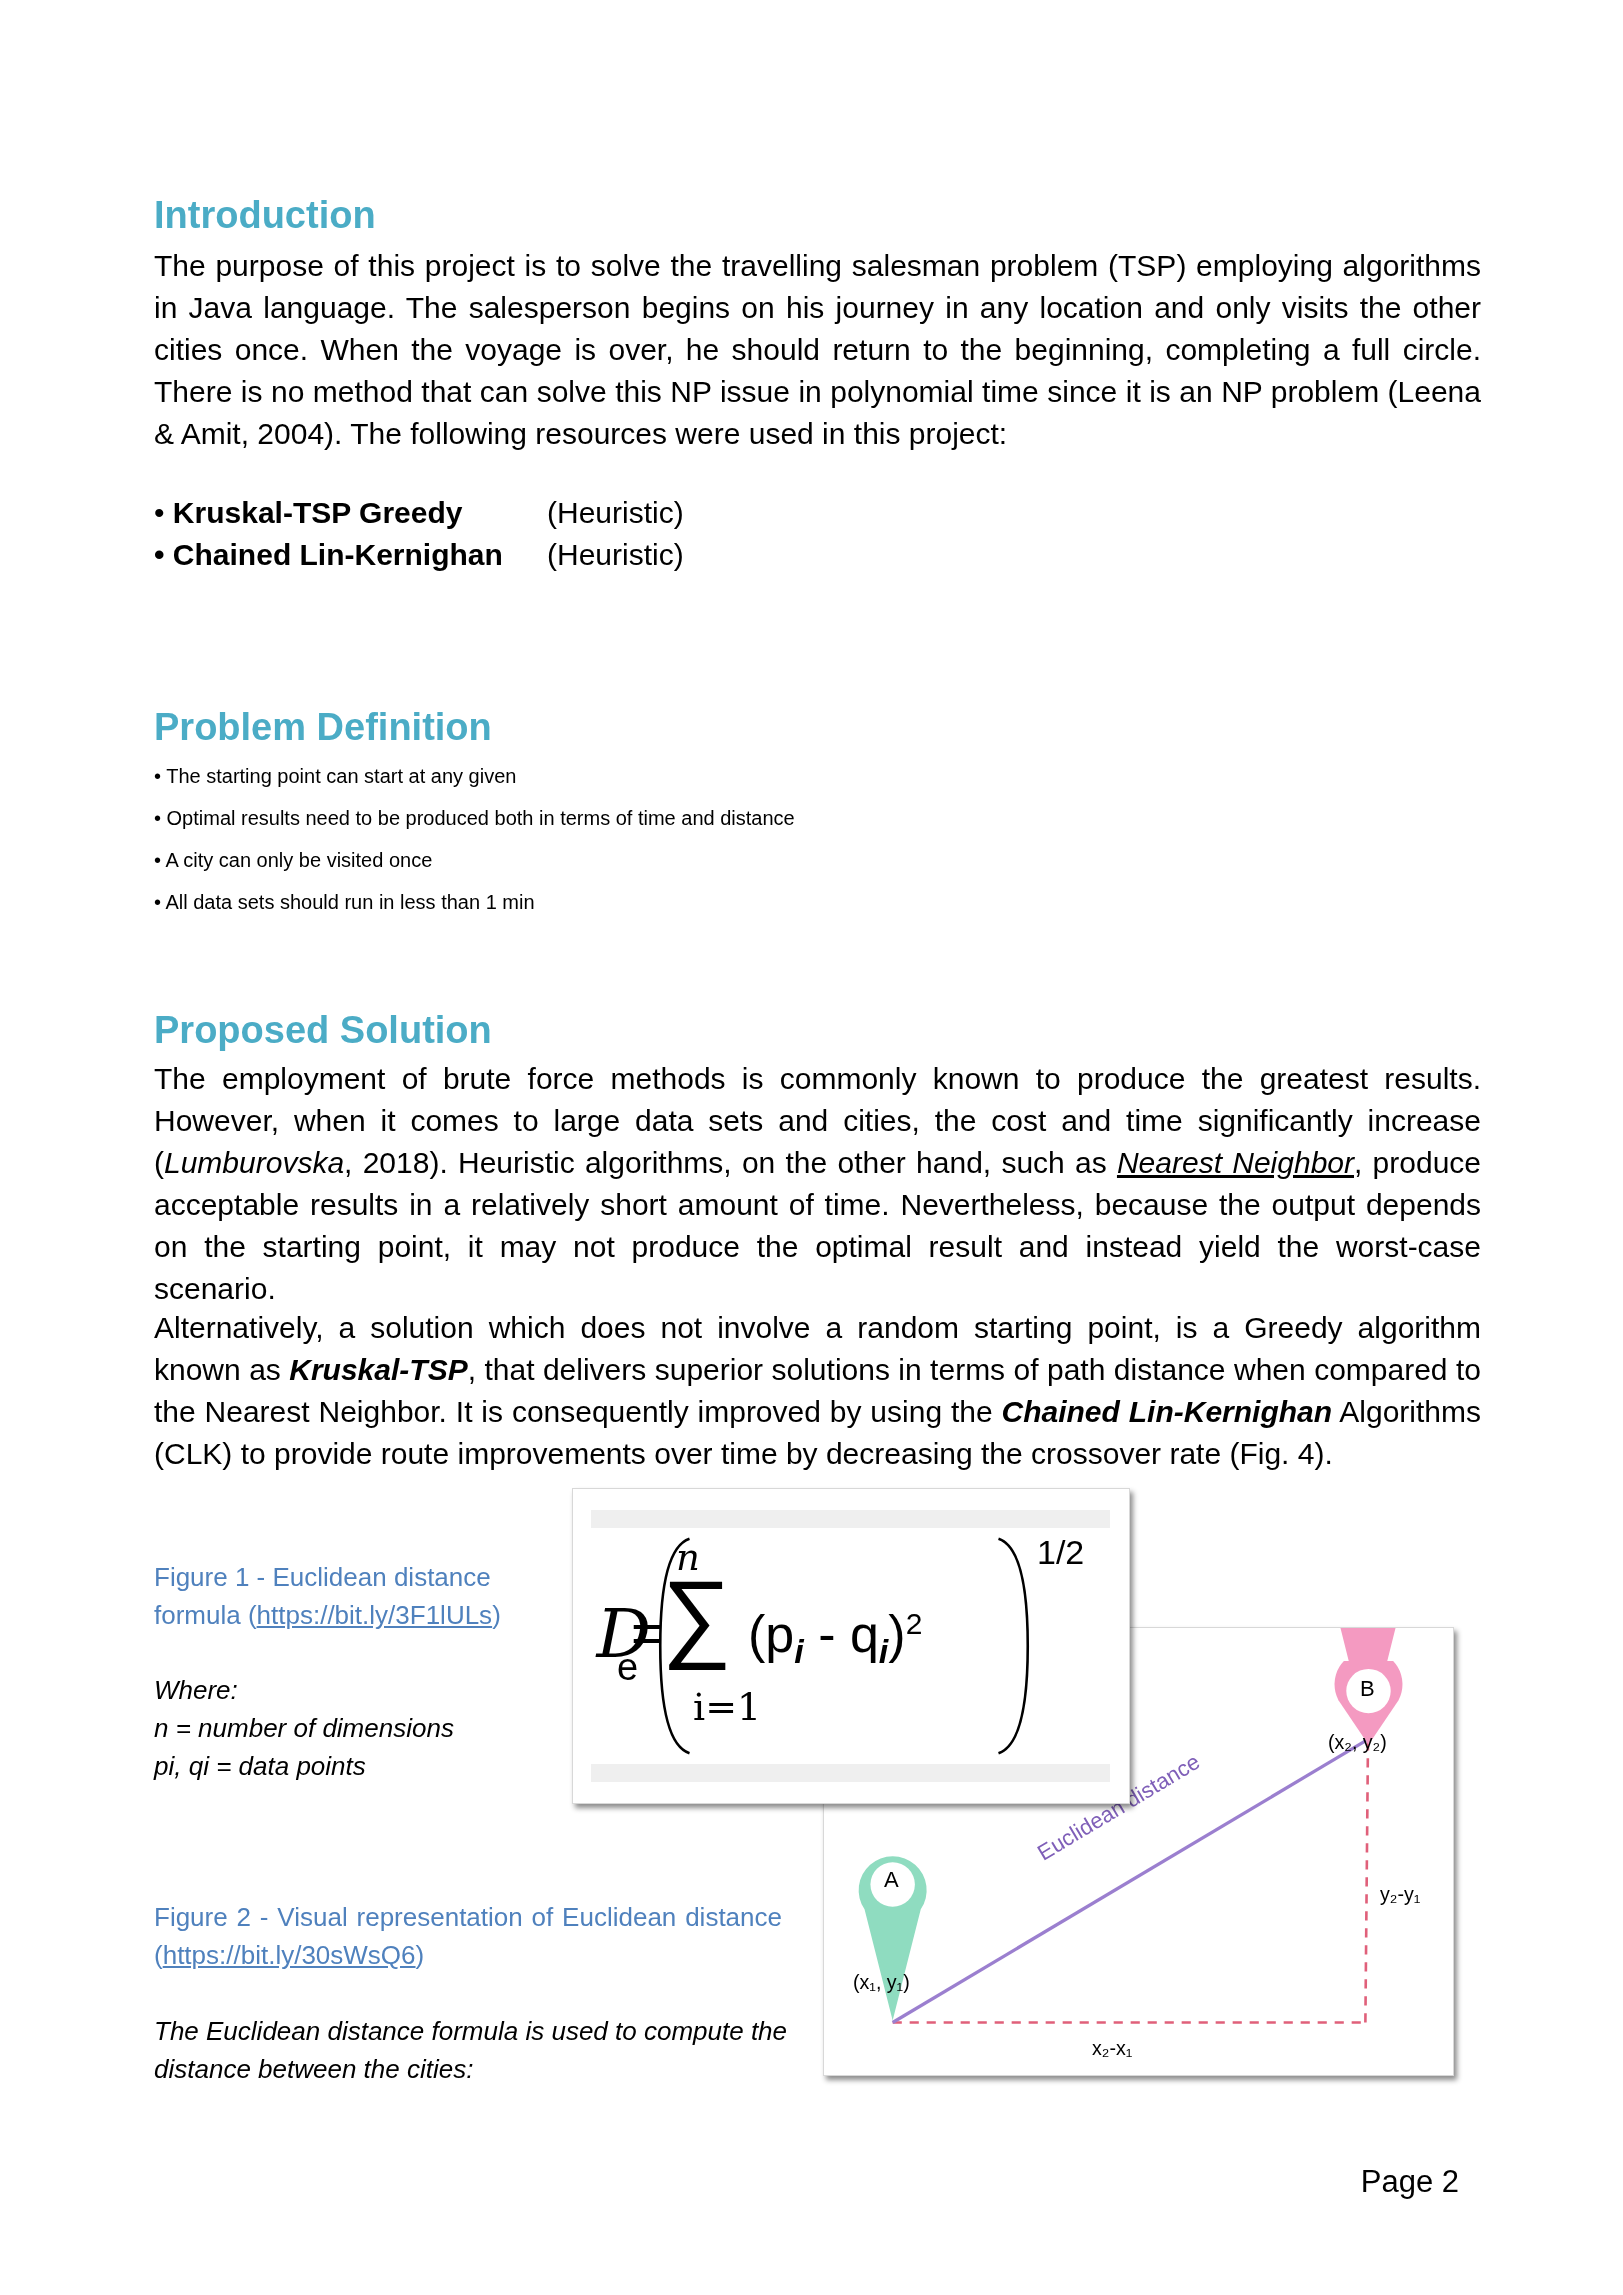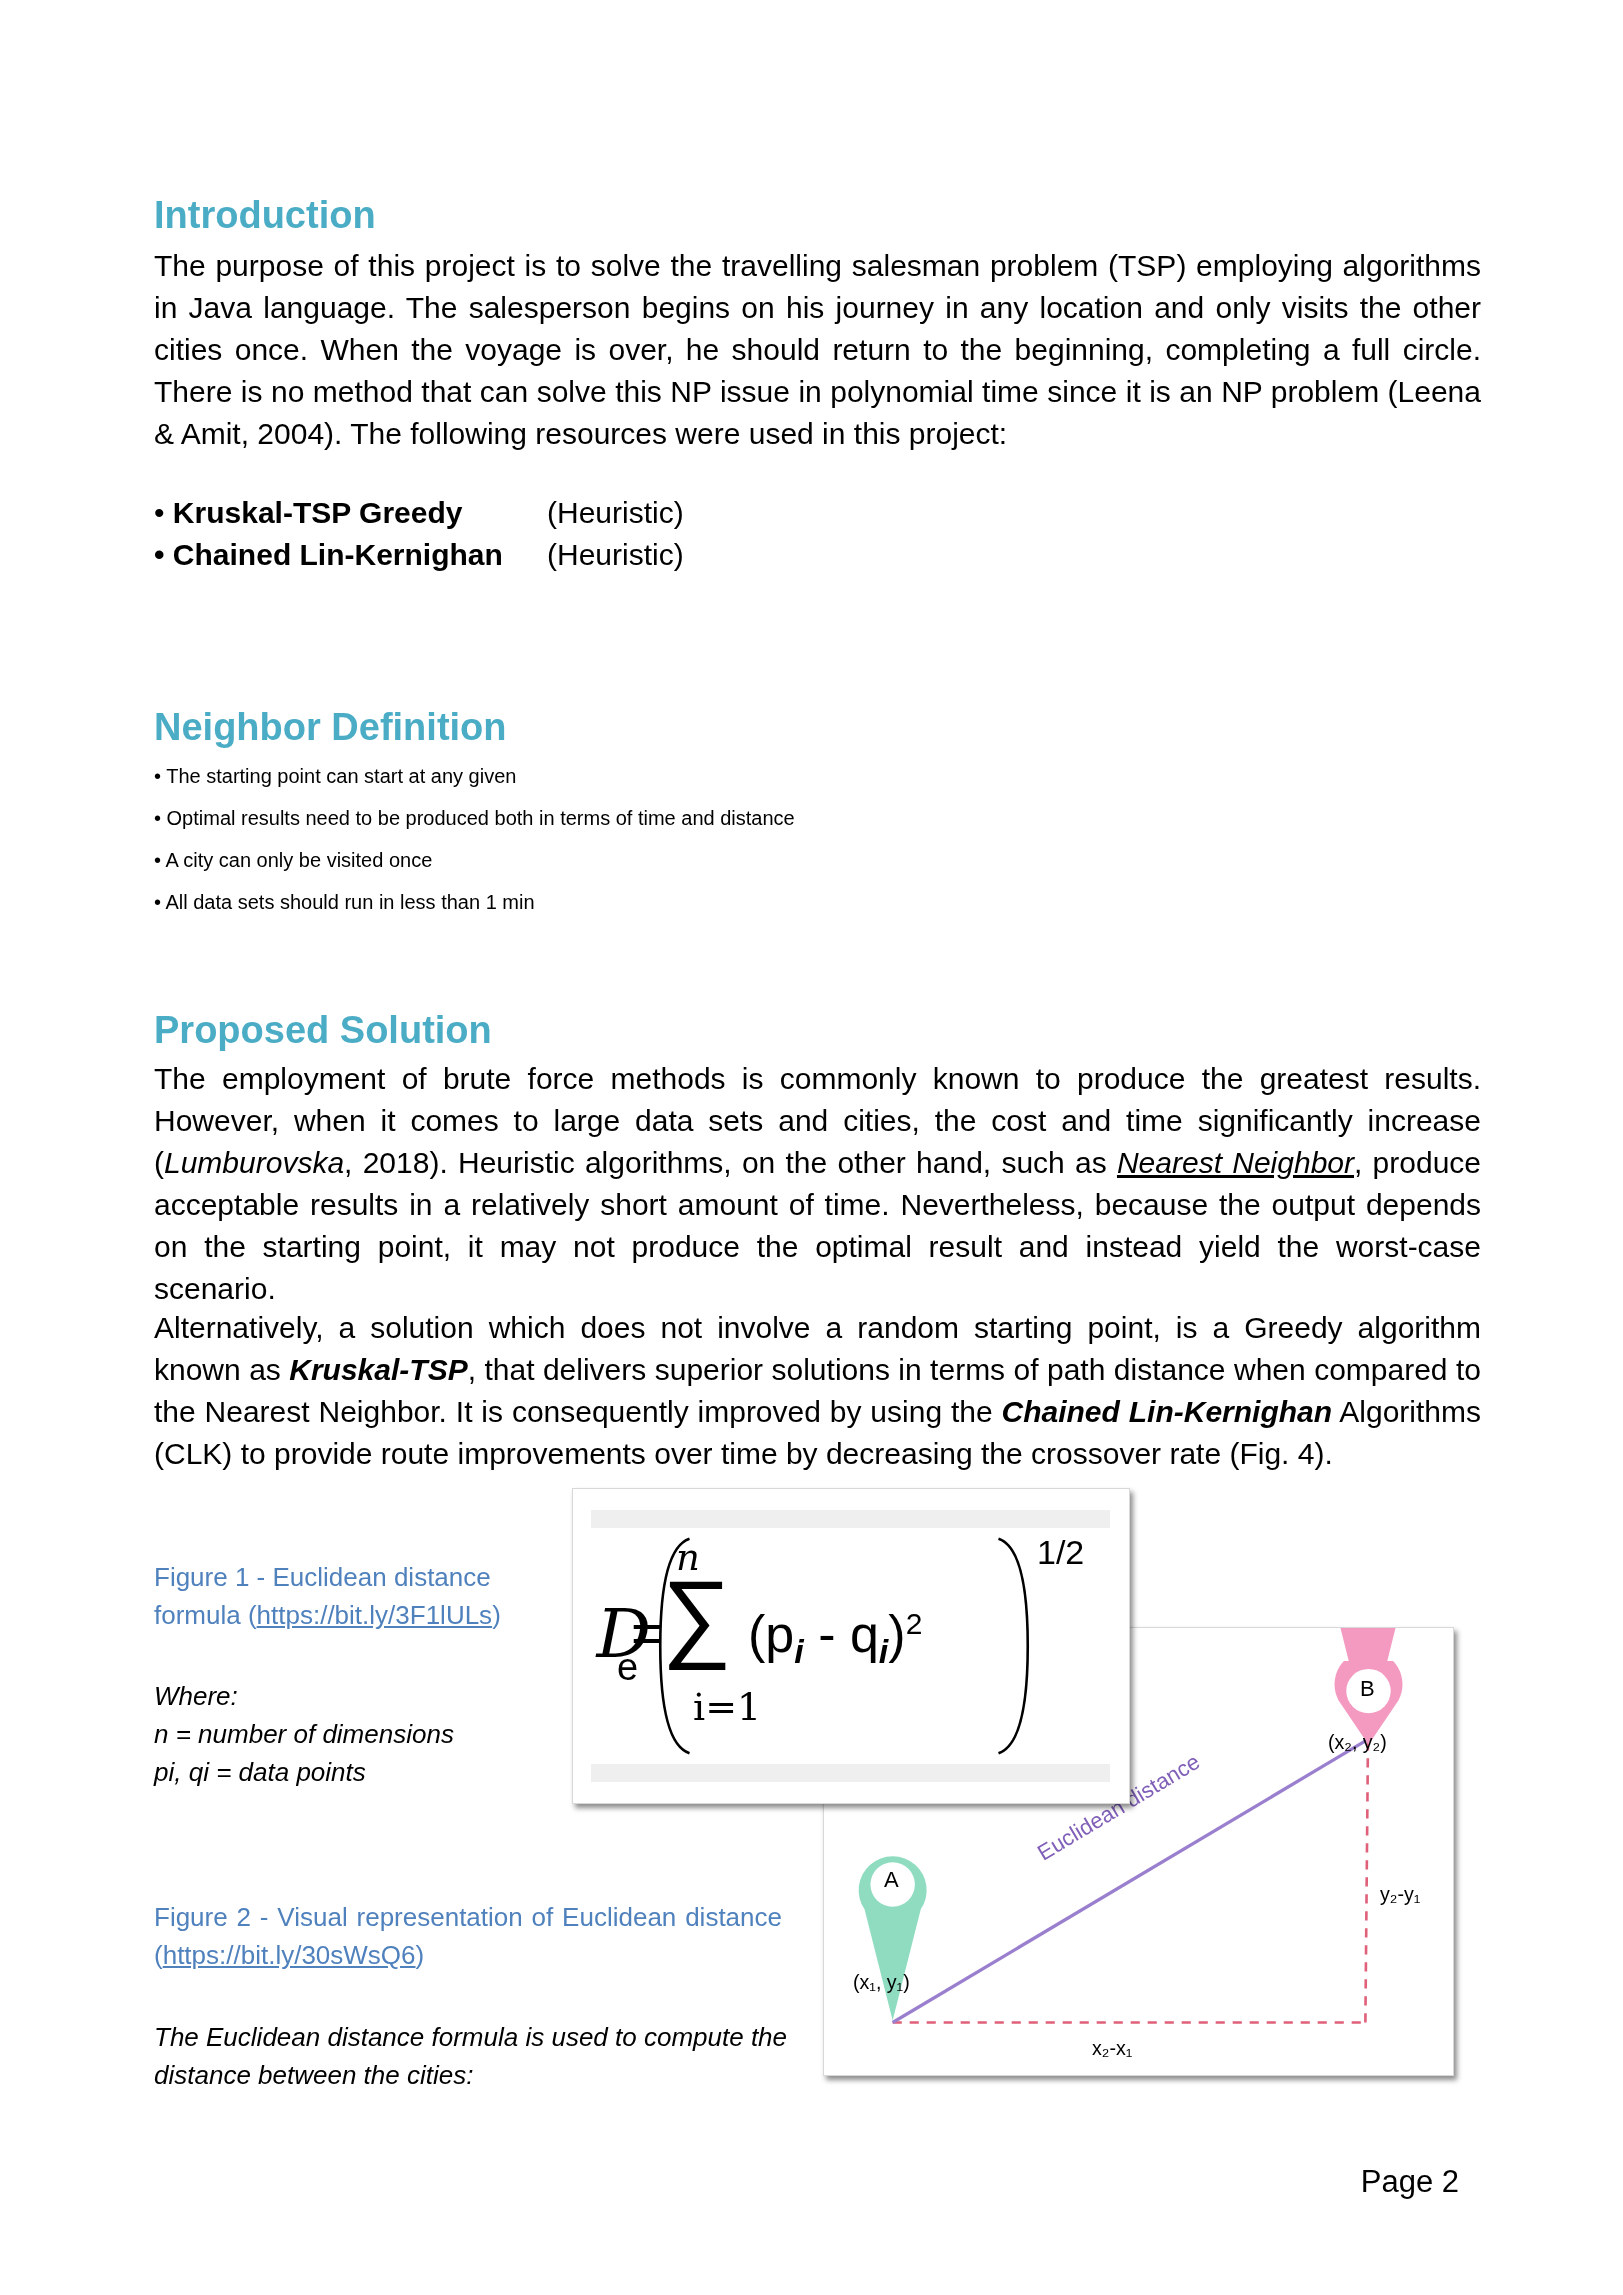--- a/index.html
+++ b/index.html
@@ -10,21 +10,21 @@
              color: #4bacc6; font-family: "Liberation Sans", sans-serif; line-height: 1; }
   .para { position: absolute; left: 154px; width: 1327px; font-size: 30px;
           line-height: 42px; text-align: justify; }
   .para p { margin: 0; }
   .bullets { position: absolute; left: 154px; font-size: 30px; line-height: 42px; }
   .bullets .row { display: flex; }
   .bullets .name { width: 393px; font-weight: bold; }
   .plist { position: absolute; left: 154px; font-size: 20px; line-height: 42px; }
   .caption { position: absolute; left: 154px; font-size: 26px; line-height: 38px; color: #4f81bd; }
   .caption a { color: #4f81bd; text-decoration: underline; }
-  .note { position: absolute; left: 154px; font-size: 26px; line-height: 38px; font-style: italic; margin-top: 6px; }
+  .note { position: absolute; left: 154px; font-size: 26px; line-height: 38px; font-style: italic; }
   .card { position: absolute; background: #fff; box-shadow: 2.6px 3.9px 5.2px rgba(0,0,0,0.45);
           border: 0.7px solid #d8d8d8; }
   .graybar { position: absolute; background: #efefef; }
   .footer { position: absolute; right: 164px; top: 2164px; font-size: 31px; }
 </style>
 </head>
 <body>
 
 <div class="heading" style="top:196px;">Introduction</div>
 <div class="para" style="top:245px;">
@@ -35,21 +35,21 @@
   <div class="row">
     <span class="name"><span style="font-weight:normal">•</span> <span>Kruskal-TSP Greedy</span></span>
     <span>(Heuristic)</span>
   </div>
   <div class="row">
     <span class="name"><span>•</span> <span>Chained Lin-Kernighan</span></span>
     <span>(Heuristic)</span>
   </div>
 </div>
 
-<div class="heading" style="top:708px;">Neighbor Definition</div>
+<div class="heading" style="top:708px;">Problem Definition</div>
 <div class="plist" style="top:755px;">
   <div>• The starting point can start at any given</div>
   <div>• Optimal results need to be produced both in terms of time and distance</div>
   <div>• A city can only be visited once</div>
   <div>• All data sets should run in less than 1 min</div>
 </div>
 
 <div class="heading" style="top:1011px;">Proposed Solution</div>
 <div class="para" style="top:1058px;">
   <p><span>The employment of brute force methods is commonly known to produce the greatest results. However, when it comes to large data sets and cities, the cost and time significantly increase (</span><i>Lumburovska</i><span>, 2018). Heuristic algorithms, on the other hand, such as </span><i style="text-decoration:underline;">Nearest Neighbor</i><span>, produce acceptable results in a relatively short amount of time. Nevertheless, because the output depends on the starting point, it may not produce the optimal result and instead yield the worst-case scenario.</span></p>

